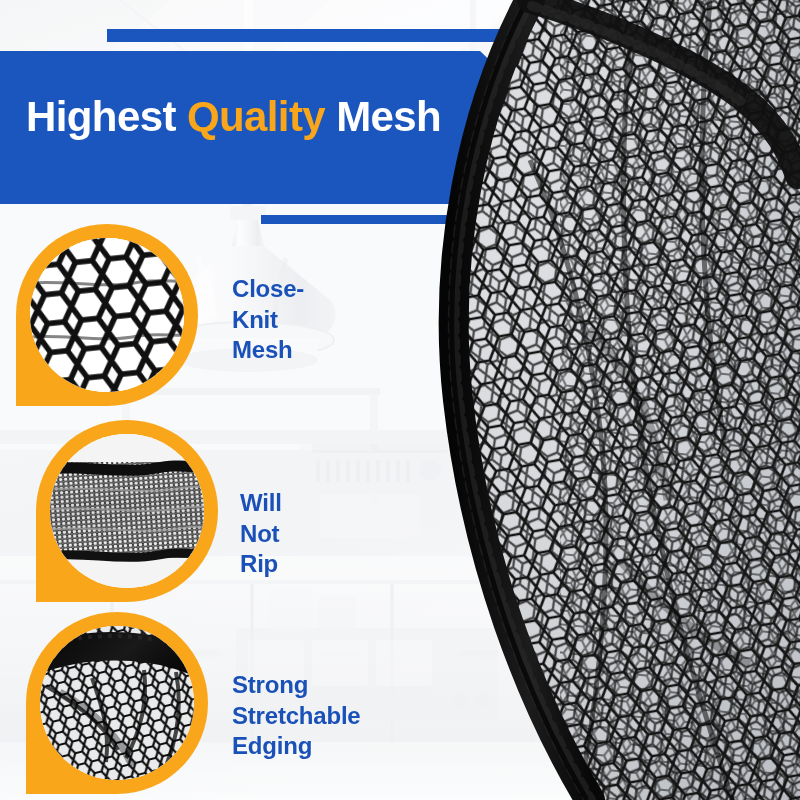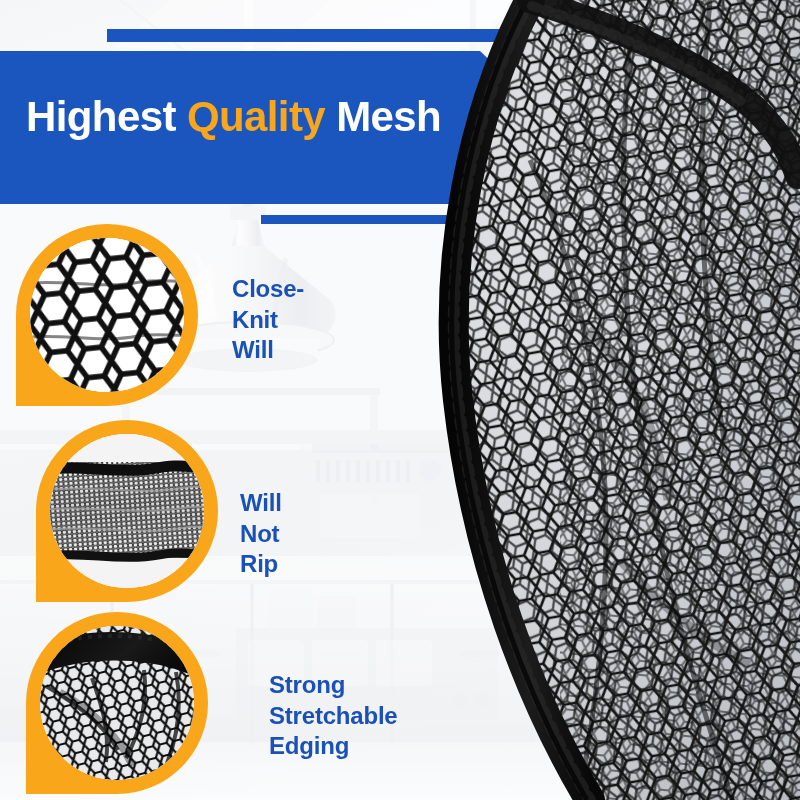--- a/index.html
+++ b/index.html
@@ -65,21 +65,21 @@
     font-size:24px;font-weight:bold;color:#1A51B8;
     line-height:1.28;letter-spacing:-0.2px;
     white-space:pre-line;
   }
 
   #callout-1{left:16px;top:224px;}
   #callout-1 .callout-label{left:216px;top:50px;}
   #callout-2{left:36px;top:420px;}
   #callout-2 .callout-label{left:196px;top:68px;margin-left:8px;}
   #callout-3{left:26px;top:612px;}
-  #callout-3 .callout-label{left:206px;top:58px;margin-left:37px;}
+  #callout-3 .callout-label{left:206px;top:58px;}
 </style>
 </head>
 <body>
 
 <div id="page">
 
   <div class="bg-layer">
     <svg class="bg-svg" viewBox="0 0 800 800" preserveAspectRatio="none" aria-hidden="true">
       <defs>
         <linearGradient id="bgGrad" x1="0" y1="0" x2="0.3" y2="1">
@@ -300,21 +300,21 @@
           </defs>
           <rect x="-20" y="-20" width="200" height="200" fill="url(#bigKnit)"></rect>
           <g fill="none" stroke="#0d0d0d" stroke-width="3" opacity="0.5">
             <path d="M-10 46 C30 40 70 52 110 44 C134 40 150 46 170 42"></path>
             <path d="M-10 100 C28 94 68 106 108 98 C132 94 150 100 170 96"></path>
           </g>
         </svg>
       </div>
     </div>
     <div class="callout-label">Close-Knit
-Will</div>
+Mesh</div>
   </div>
 
   <div class="callout" id="callout-2">
     <div class="ring-wrap">
       <div class="callout-ring"></div>
       <div class="callout-photo">
         <svg viewBox="0 0 154 154" aria-hidden="true">
           <defs>
             <linearGradient id="fabGrad" x1="0" y1="0" x2="0" y2="1">
               <stop offset="0%" stop-color="#f7f7f7"></stop>

